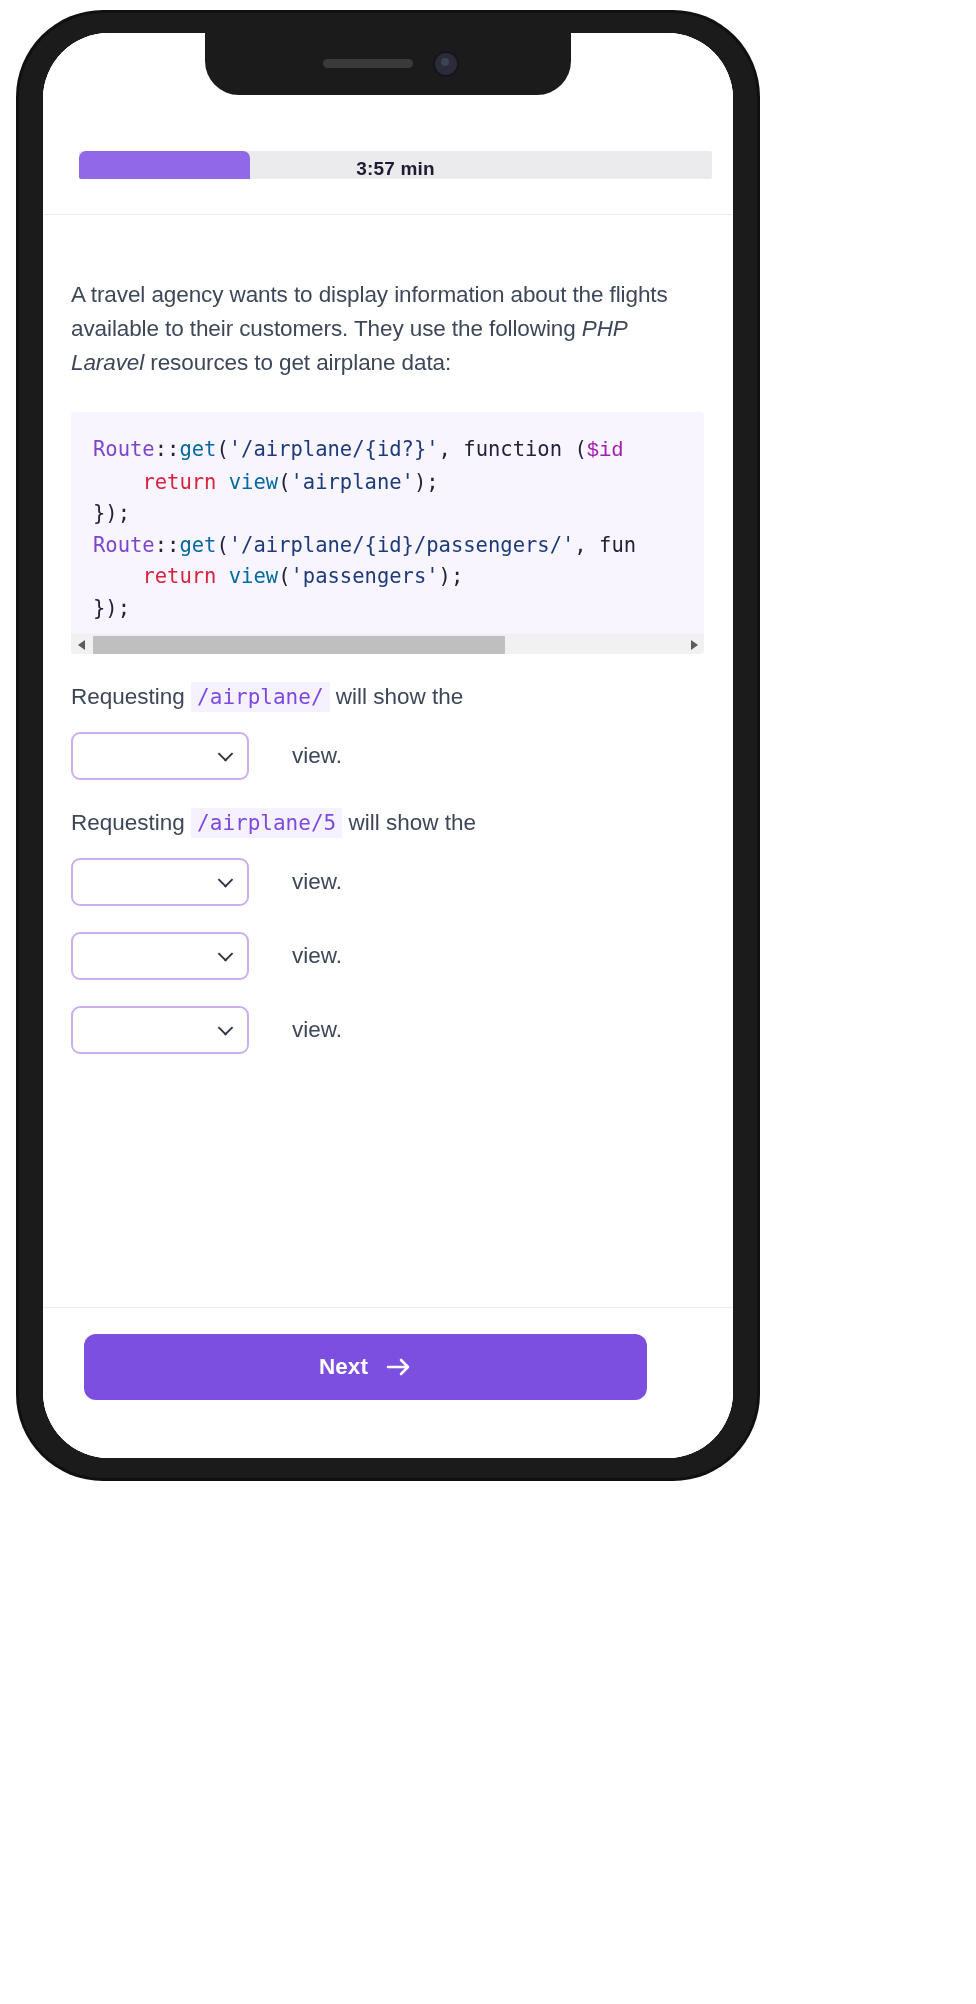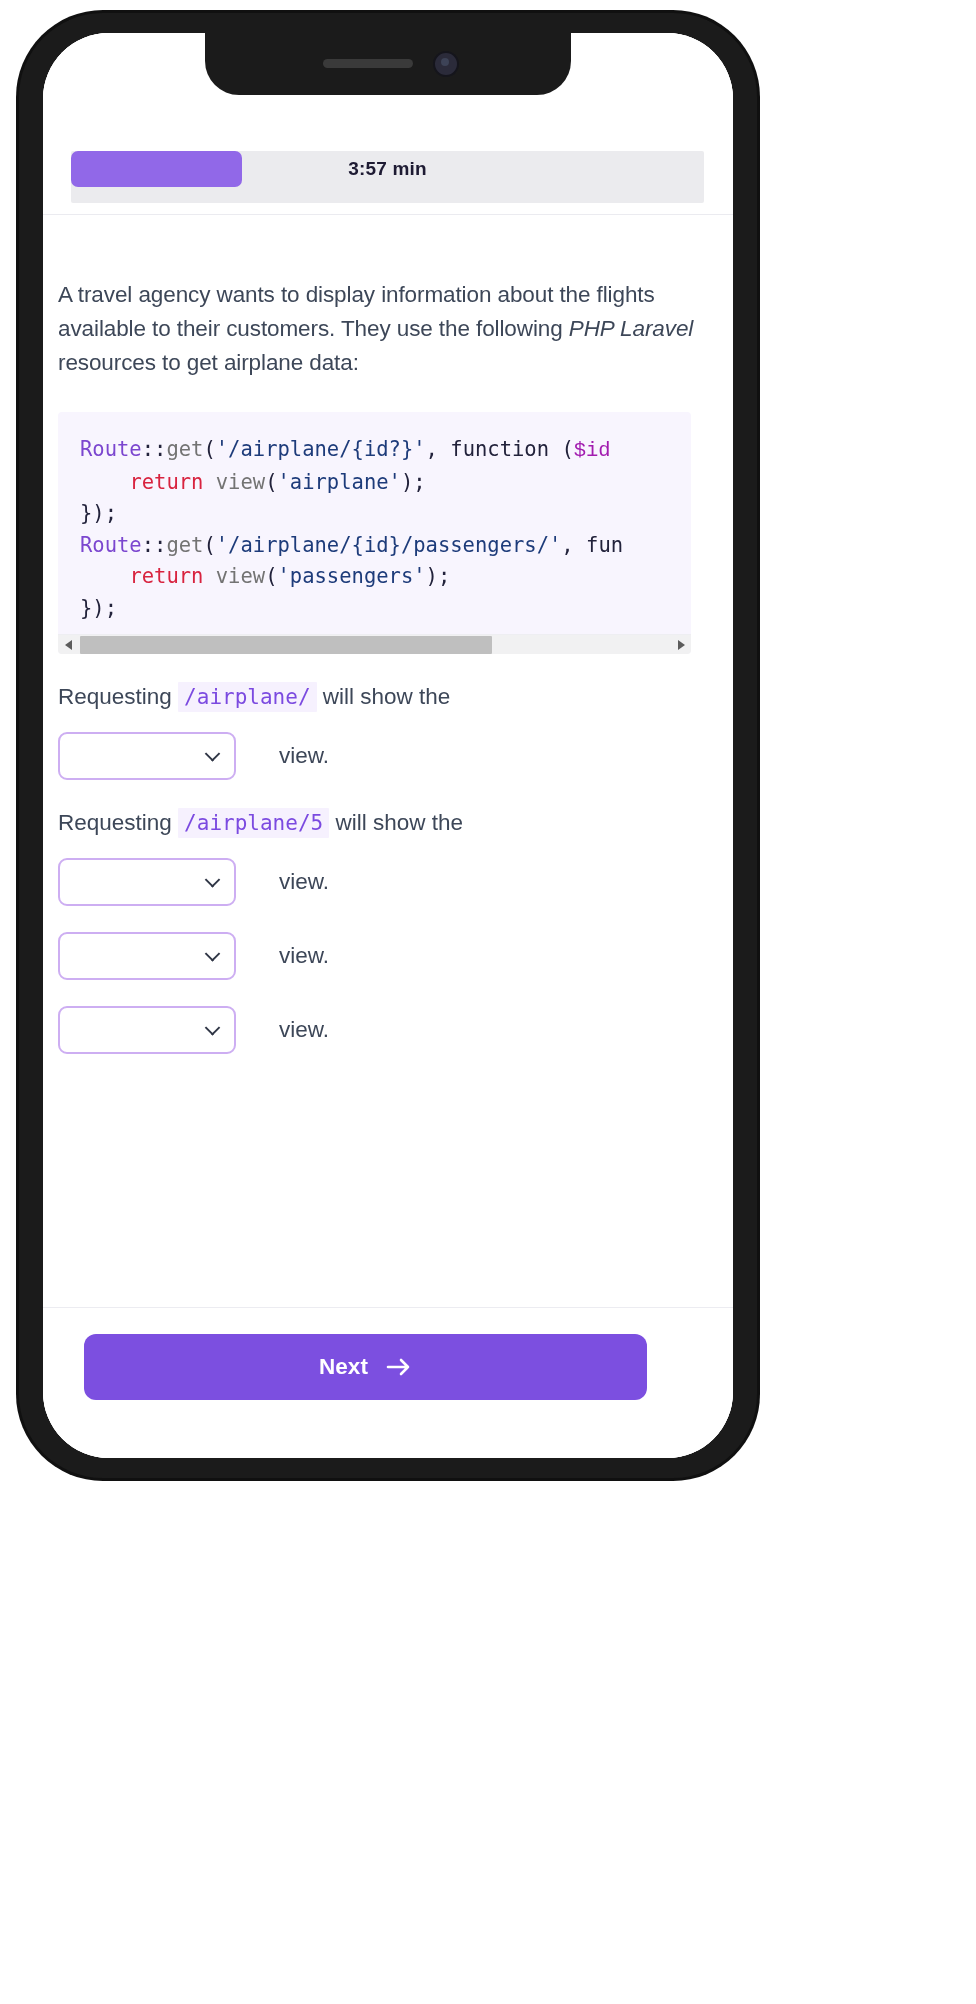--- a/index.html
+++ b/index.html
@@ -73,22 +73,22 @@
   
   #header-area {
     position: absolute;
     left: 0; top: 0;
     width: 690px; height: 182px;
     background: #ffffff;
     border-bottom: 1px solid #ebebf0;
   }
   #progress-wrap {
     position: absolute;
-    left: 28px; top: 118px;
-    width: 633px; height: 52px;
+    left: 36px; top: 118px;
+    width: 633px; height: 28px;
     background: #ebebee;
     border-radius: 2px;
     overflow: hidden;
   }
   #progress-fill {
     position: absolute;
     left: 0; top: 0;
     height: 36px;
     width: 173px;
     background: #9168e8;
@@ -106,21 +106,21 @@
     letter-spacing: 0.2px;
   }
 
   
   #content {
     position: absolute;
     left: 0; top: 183px;
     width: 690px;
     height: 1092px;
     background: #ffffff;
-    padding: 0 15px;
+    padding: 0 28px;
   }
 
   #prompt {
     margin: 0;
     padding-top: 62px;
     font-size: 22.5px;
     line-height: 34px;
     color: #3d4758;
     letter-spacing: -0.1px;
   }
@@ -143,21 +143,21 @@
   }
   #code-pre {
     margin: 0;
     font-family: "DejaVu Sans Mono", monospace;
     font-size: 20.5px;
     line-height: 31.5px;
     color: #22223b;
     white-space: pre;
   }
   .tok-class   { color: #7b46cf; }
-  .tok-fn      { color: #737373; }
+  .tok-fn      { color: #0369a1; }
   .tok-str     { color: #1d3b7a; }
   .tok-kw      { color: #d8233f; }
   .tok-var     { color: #a21caf; font-family: Liberation Mono, monospace; }
   .tok-punct   { color: #22223b; }
 
   
   #code-scrollbar {
     position: relative;
     width: 633px;
     height: 20px;

